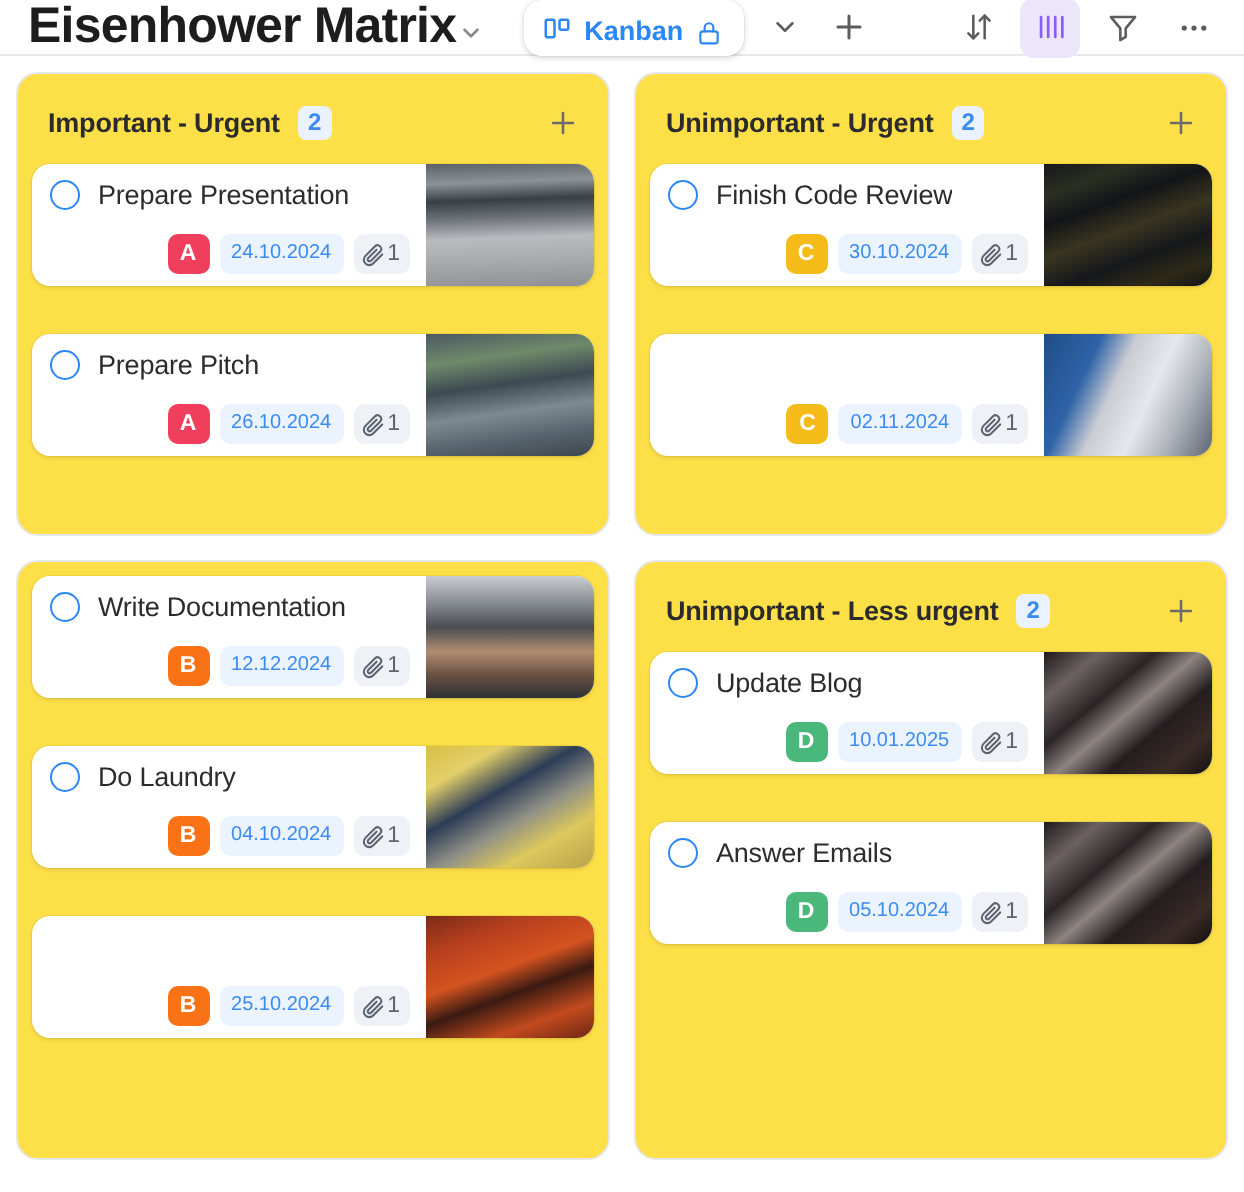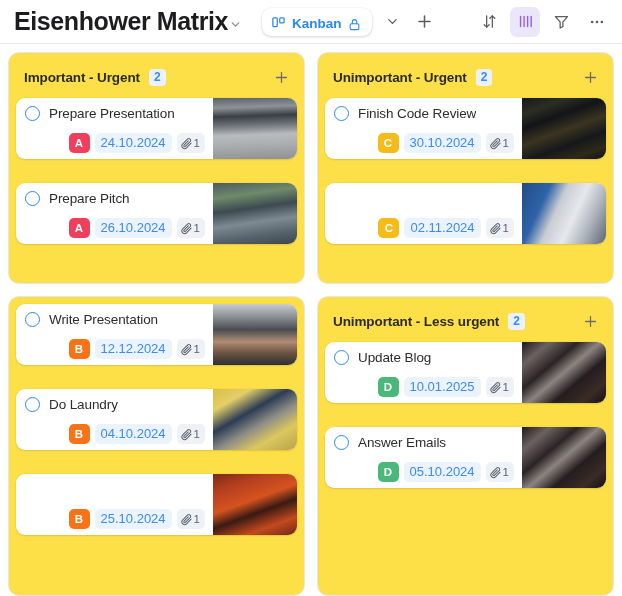--- a/index.html
+++ b/index.html
@@ -5,21 +5,21 @@
   * { box-sizing: border-box; margin: 0; padding: 0; }
   html, body {
     width: 622px; height: 596px;
     background: #ffffff;
     font-family: "Liberation Sans", sans-serif;
     overflow: hidden;
   }
 
   
   .topbar {
-    height: 44px;
+    height: 28px;
     display: flex;
     align-items: center;
     padding: 0 10px 0 14px;
     border-bottom: 1px solid #e8e8e8;
     background: #fff;
   }
   .board-title {
     font-size: 25px;
     font-weight: 700;
     color: #1d1d1f;
@@ -161,21 +161,21 @@
     border-radius: 5px;
     color: #fff;
     font-size: 11.5px;
     font-weight: 700;
     display: flex; align-items: center; justify-content: center;
     flex: 0 0 auto;
   }
   .date-chip {
     background: #eaf3fe;
     color: #3b8bf0;
-    font-size: 13px;
+    font-size: 10px;
     font-weight: 500;
     border-radius: 5px;
     padding: 2px 6px;
     line-height: 16px;
     white-space: nowrap;
   }
   .attach-chip {
     background: #eef2f7;
     border-radius: 5px;
     padding: 2px 5px 2px 3px;
@@ -393,21 +393,21 @@
           <div class="thumb" style="background-image: linear-gradient(115deg, rgb(31, 77, 135) 0%, rgb(47, 99, 168) 26%, rgb(201, 204, 210) 42%, rgb(230, 232, 236) 60%, rgb(174, 179, 187) 78%, rgb(91, 101, 115) 100%);"></div>
         </div>
       </div>
     </div>
     <div class="column">
       <div class="cards">
         <div class="card">
           <div class="card-main">
             <div class="card-top">
               <span class="checkbox"></span>
-              <span class="card-title">Write Presentation</span>
+              <span class="card-title">Write Documentation</span>
             </div>
             <div class="card-meta">
               <span class="prio" style="background: rgb(249, 115, 22);">B</span>
               <span class="date-chip">12.12.2024</span>
               <span class="attach-chip">
                 <span style="display:flex;">
                   <svg width="13" height="13" viewBox="0 0 24 24" fill="none" stroke="currentColor" stroke-width="1.9" stroke-linecap="round" stroke-linejoin="round">
                     <path d="M20.5 11.5l-8.4 8.4a5 5 0 0 1-7.1-7.1l8.9-8.9a3.4 3.4 0 0 1 4.8 4.8l-8.8 8.8a1.8 1.8 0 0 1-2.5-2.5l7.9-7.9"></path>
                   </svg>
                 </span>

